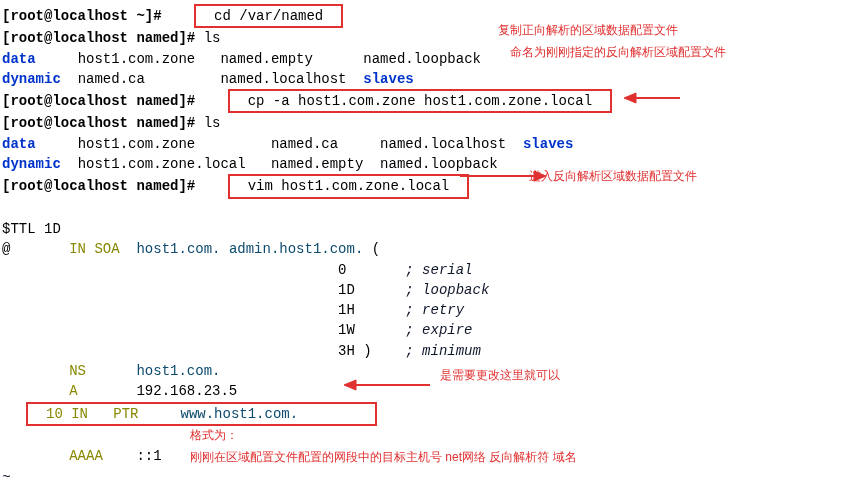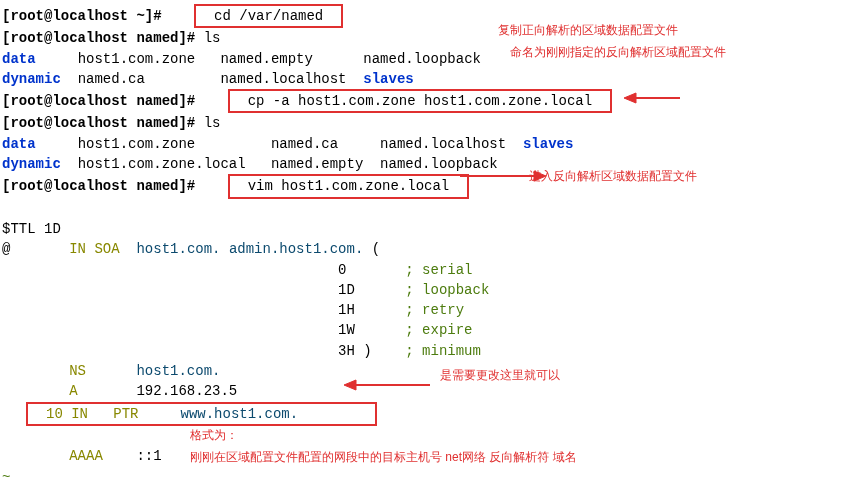--- a/index.html
+++ b/index.html
@@ -14,21 +14,21 @@
     height: 500px;
     overflow: hidden;
     position: relative;
   }
   .line { white-space: pre; }
   .bold { font-weight: bold; }
   .kw-blue { color: #0033cc; font-weight: bold; }
   .kw-teal { color: #0c4a6e; }
   .kw-olive { color: #888800; }
   .kw-green { color: #000000; }
-  .kw-cmt { color: #4d7c0f; }
+  .kw-cmt { color: #0f172a; font-style: italic; }
   .box-red { border: 2px solid #e03030; padding: 0px 18px; display: inline-block; margin-left: 24px; }
   .ann { color: #e03030; font-family: "Microsoft YaHei","SimSun",sans-serif; font-size: 12px; position: absolute; }
   .arrow { position: absolute; }
   .arrow-line { stroke: #e03030; stroke-width: 2; fill: none; }
   .arrow-head { fill: #e03030; stroke: #e03030; }
   .cursor { background: #00cc00; display:inline-block; width:8px; height:14px; vertical-align: middle;}
 </style>
 </head>
 <body>
 

